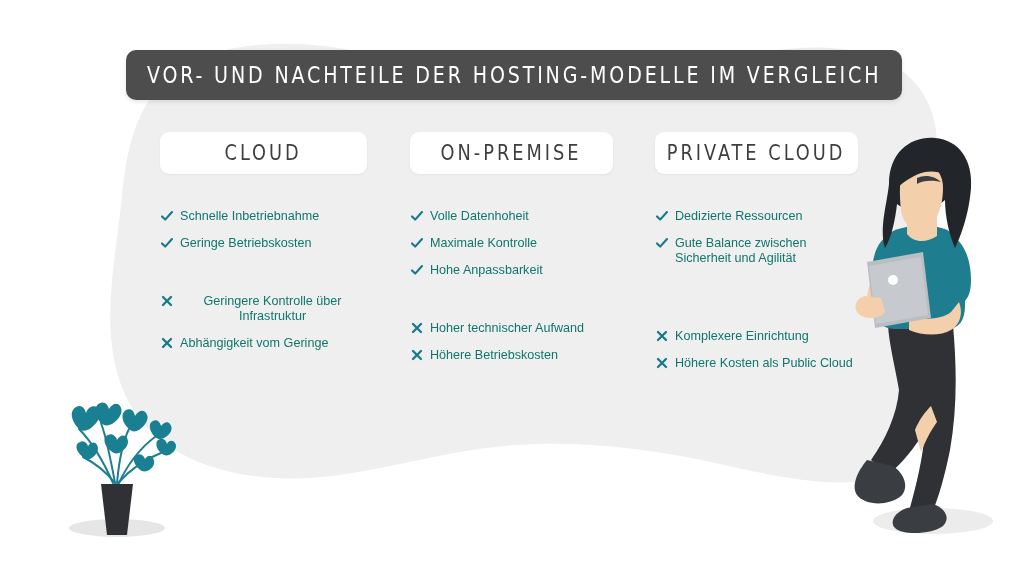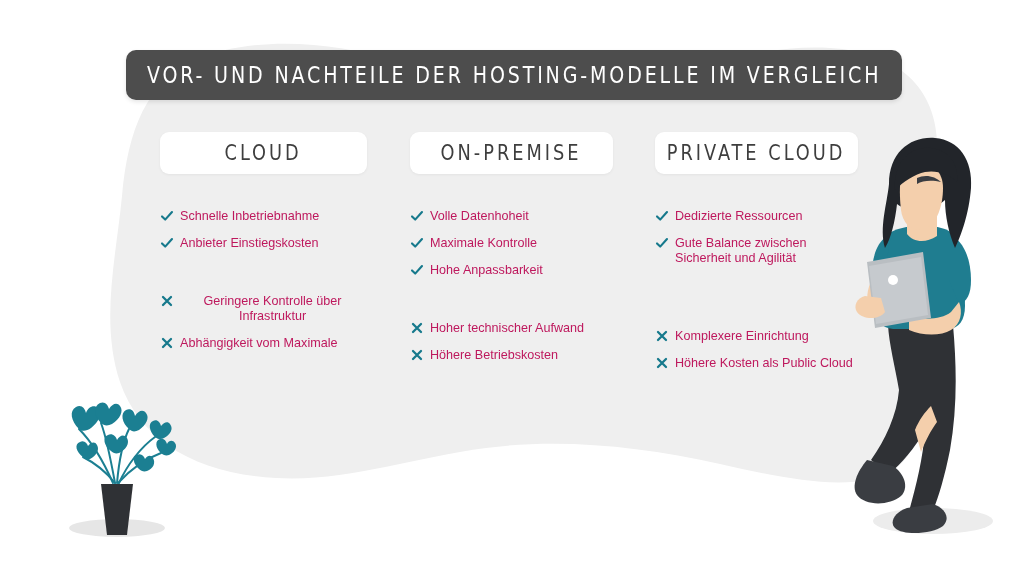--- a/index.html
+++ b/index.html
@@ -103,21 +103,21 @@
     flex: 0 0 auto;
     width: 20px;
     color: #16798c;
     font-size: 13px;
     line-height: 17px;
     font-weight: bold;
     text-align: left;
   }
   .mark svg { display: block; }
   .item-label {
-    color: #be185d;
+    color: #0f766e;
     font-size: 12.6px;
     line-height: 15px;
     max-width: 185px;
   }
 
   
   #plant { position: absolute; left: 55px; top: 385px; width: 140px; height: 165px; }
 
   
   #person { position: absolute; left: 845px; top: 130px; width: 179px; height: 420px; }
@@ -162,40 +162,40 @@
               </svg>
           </span>
           <span class="item-label">Schnelle Inbetriebnahme</span>
         </li>
         <li class="item">
           <span class="mark">
             <svg width="14" height="14" viewBox="0 0 14 14">
                 <path d="M2 7.4 L5.2 10.6 L12 3" fill="none" stroke="#16798c" stroke-width="2.1" stroke-linecap="round" stroke-linejoin="round"></path>
               </svg>
           </span>
-          <span class="item-label">Anbieter Einstiegskosten</span>
+          <span class="item-label">Geringe Betriebskosten</span>
         </li>
       </ul>
 
       <ul class="list cons" style="margin-top:43px;text-align:center;">
         <li class="item">
           <span class="mark">
             <svg width="14" height="14" viewBox="0 0 14 14">
                 <path d="M3 3 L11 11 M11 3 L3 11" fill="none" stroke="#16798c" stroke-width="2.3" stroke-linecap="round"></path>
               </svg>
           </span>
           <span class="item-label">Geringere Kontrolle über Infrastruktur</span>
         </li>
         <li class="item">
           <span class="mark">
             <svg width="14" height="14" viewBox="0 0 14 14">
                 <path d="M3 3 L11 11 M11 3 L3 11" fill="none" stroke="#16798c" stroke-width="2.3" stroke-linecap="round"></path>
               </svg>
           </span>
-          <span class="item-label">Abhängigkeit vom Maximale</span>
+          <span class="item-label">Abhängigkeit vom Geringe</span>
         </li>
       </ul>
     </div>
 
     <div class="column col-1">
       <div class="col-head">
         <span class="col-head-text">ON-PREMISE</span>
       </div>
 
       <ul class="list pros">

